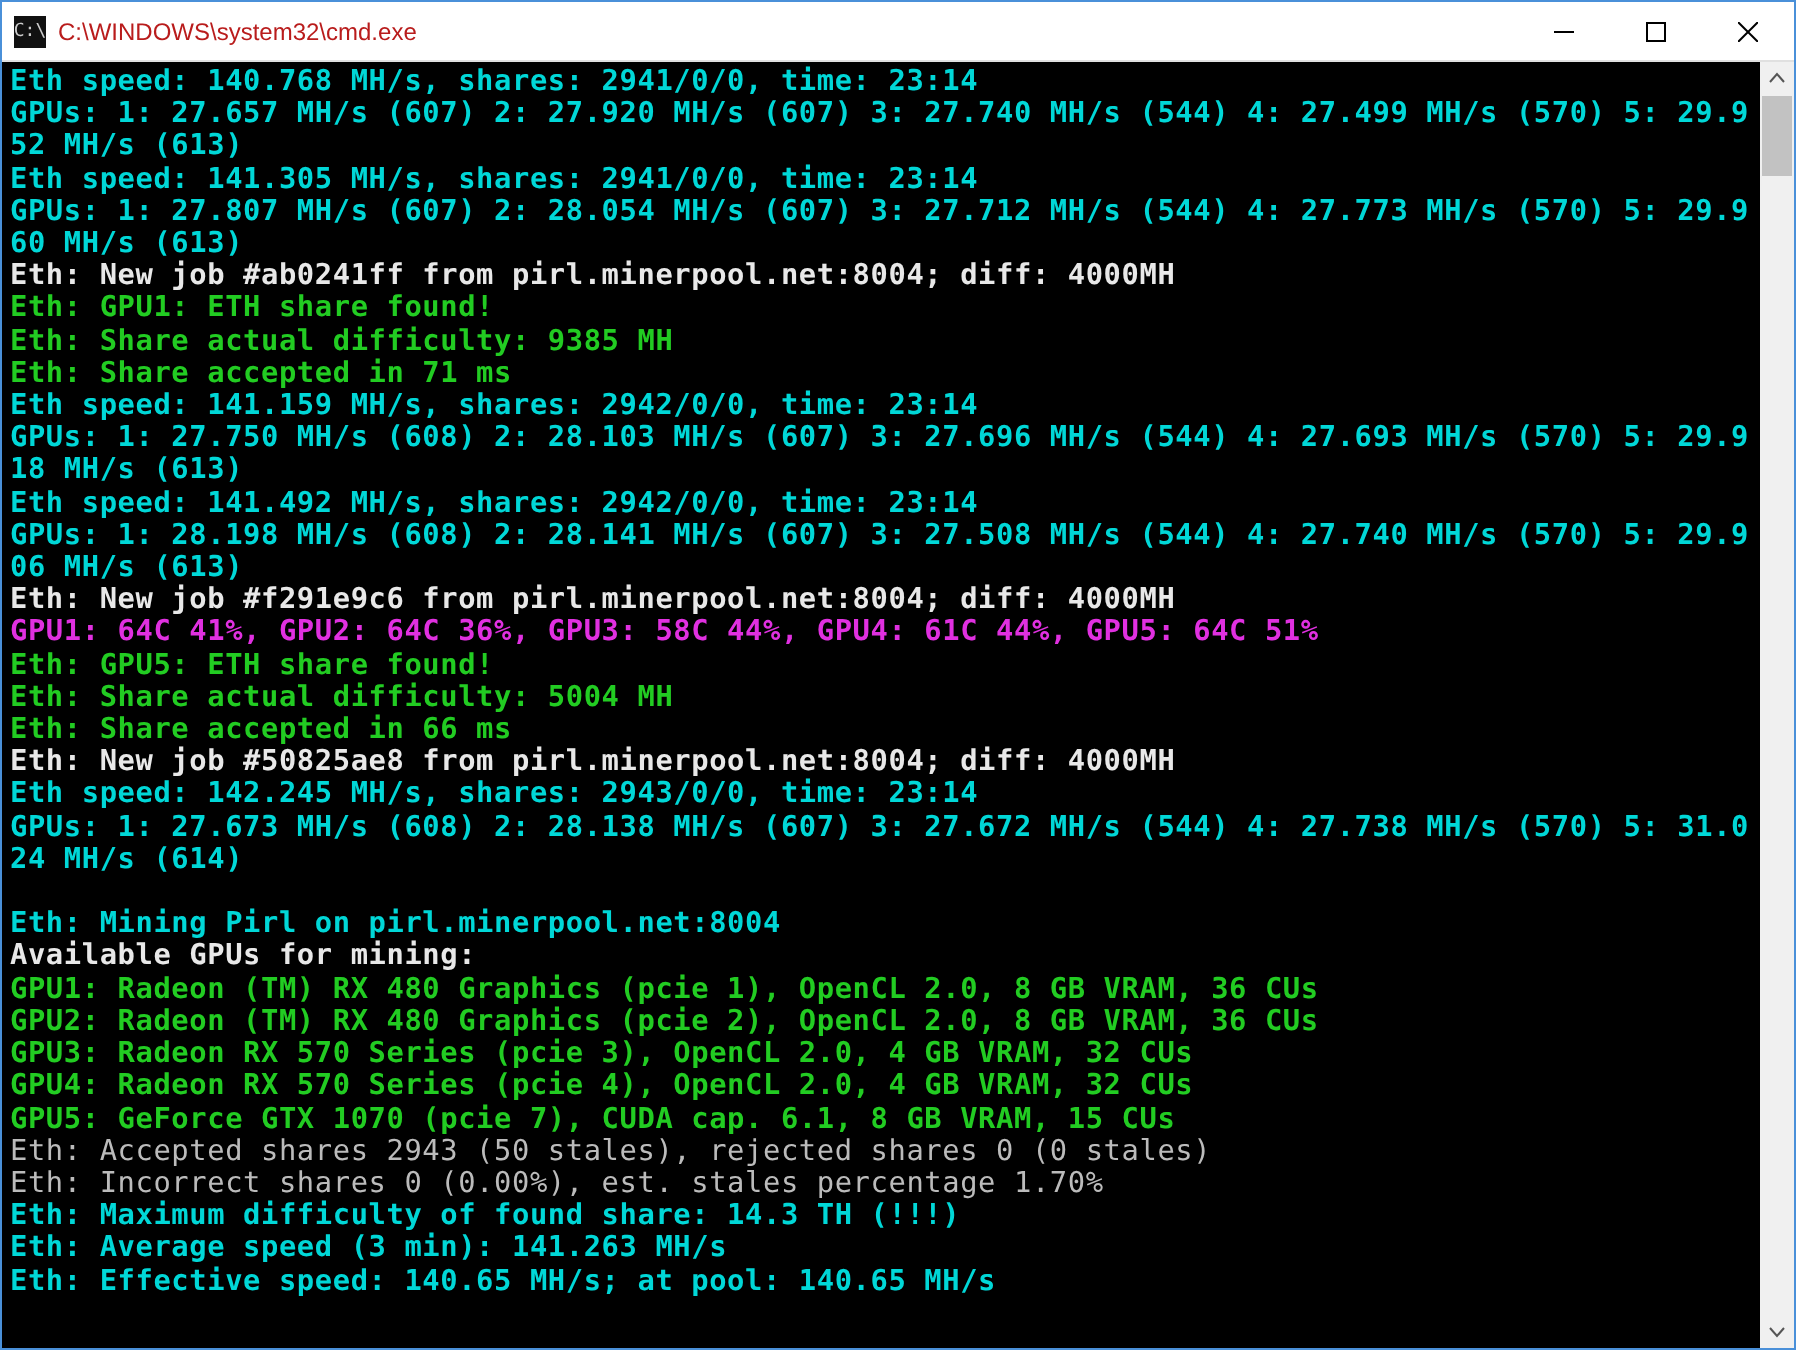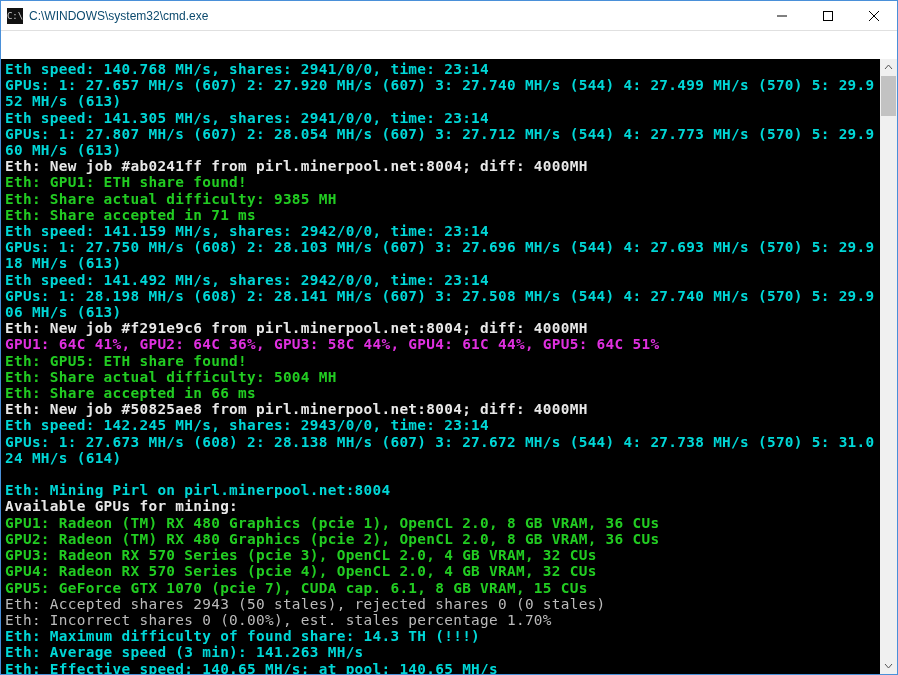--- a/index.html
+++ b/index.html
@@ -34,21 +34,21 @@
     display: flex;
     align-items: center;
     justify-content: center;
     color: #ccc;
     font-size: 9px;
     font-family: "Consolas", monospace;
   }
   .titlebar-title {
     flex: 1;
     font-size: 12px;
-    color: #0c4a6e;
+    color: #b91c1c;
   }
   .title-controls {
     display: flex;
     height: 100%;
   }
   .title-btn {
     width: 46px;
     height: 100%;
     display: flex;
     align-items: center;
@@ -56,21 +56,20 @@
     font-family: "Segoe UI Symbol", sans-serif;
     font-size: 10px;
     color: #000;
   }
   .title-btn svg { display:block; }
   .client {
     flex: 1;
     display: flex;
     background: #000;
     overflow: hidden;
-    margin-top: 28px;
   }
   .terminal {
     flex: 1;
     background: #000;
     color: #c0c0c0;
     font-family: "Consolas", "Lucida Console", monospace;
     font-size: 14.4px;
     line-height: 16.2px;
     padding: 2px 2px 2px 4px;
     white-space: pre-wrap;

